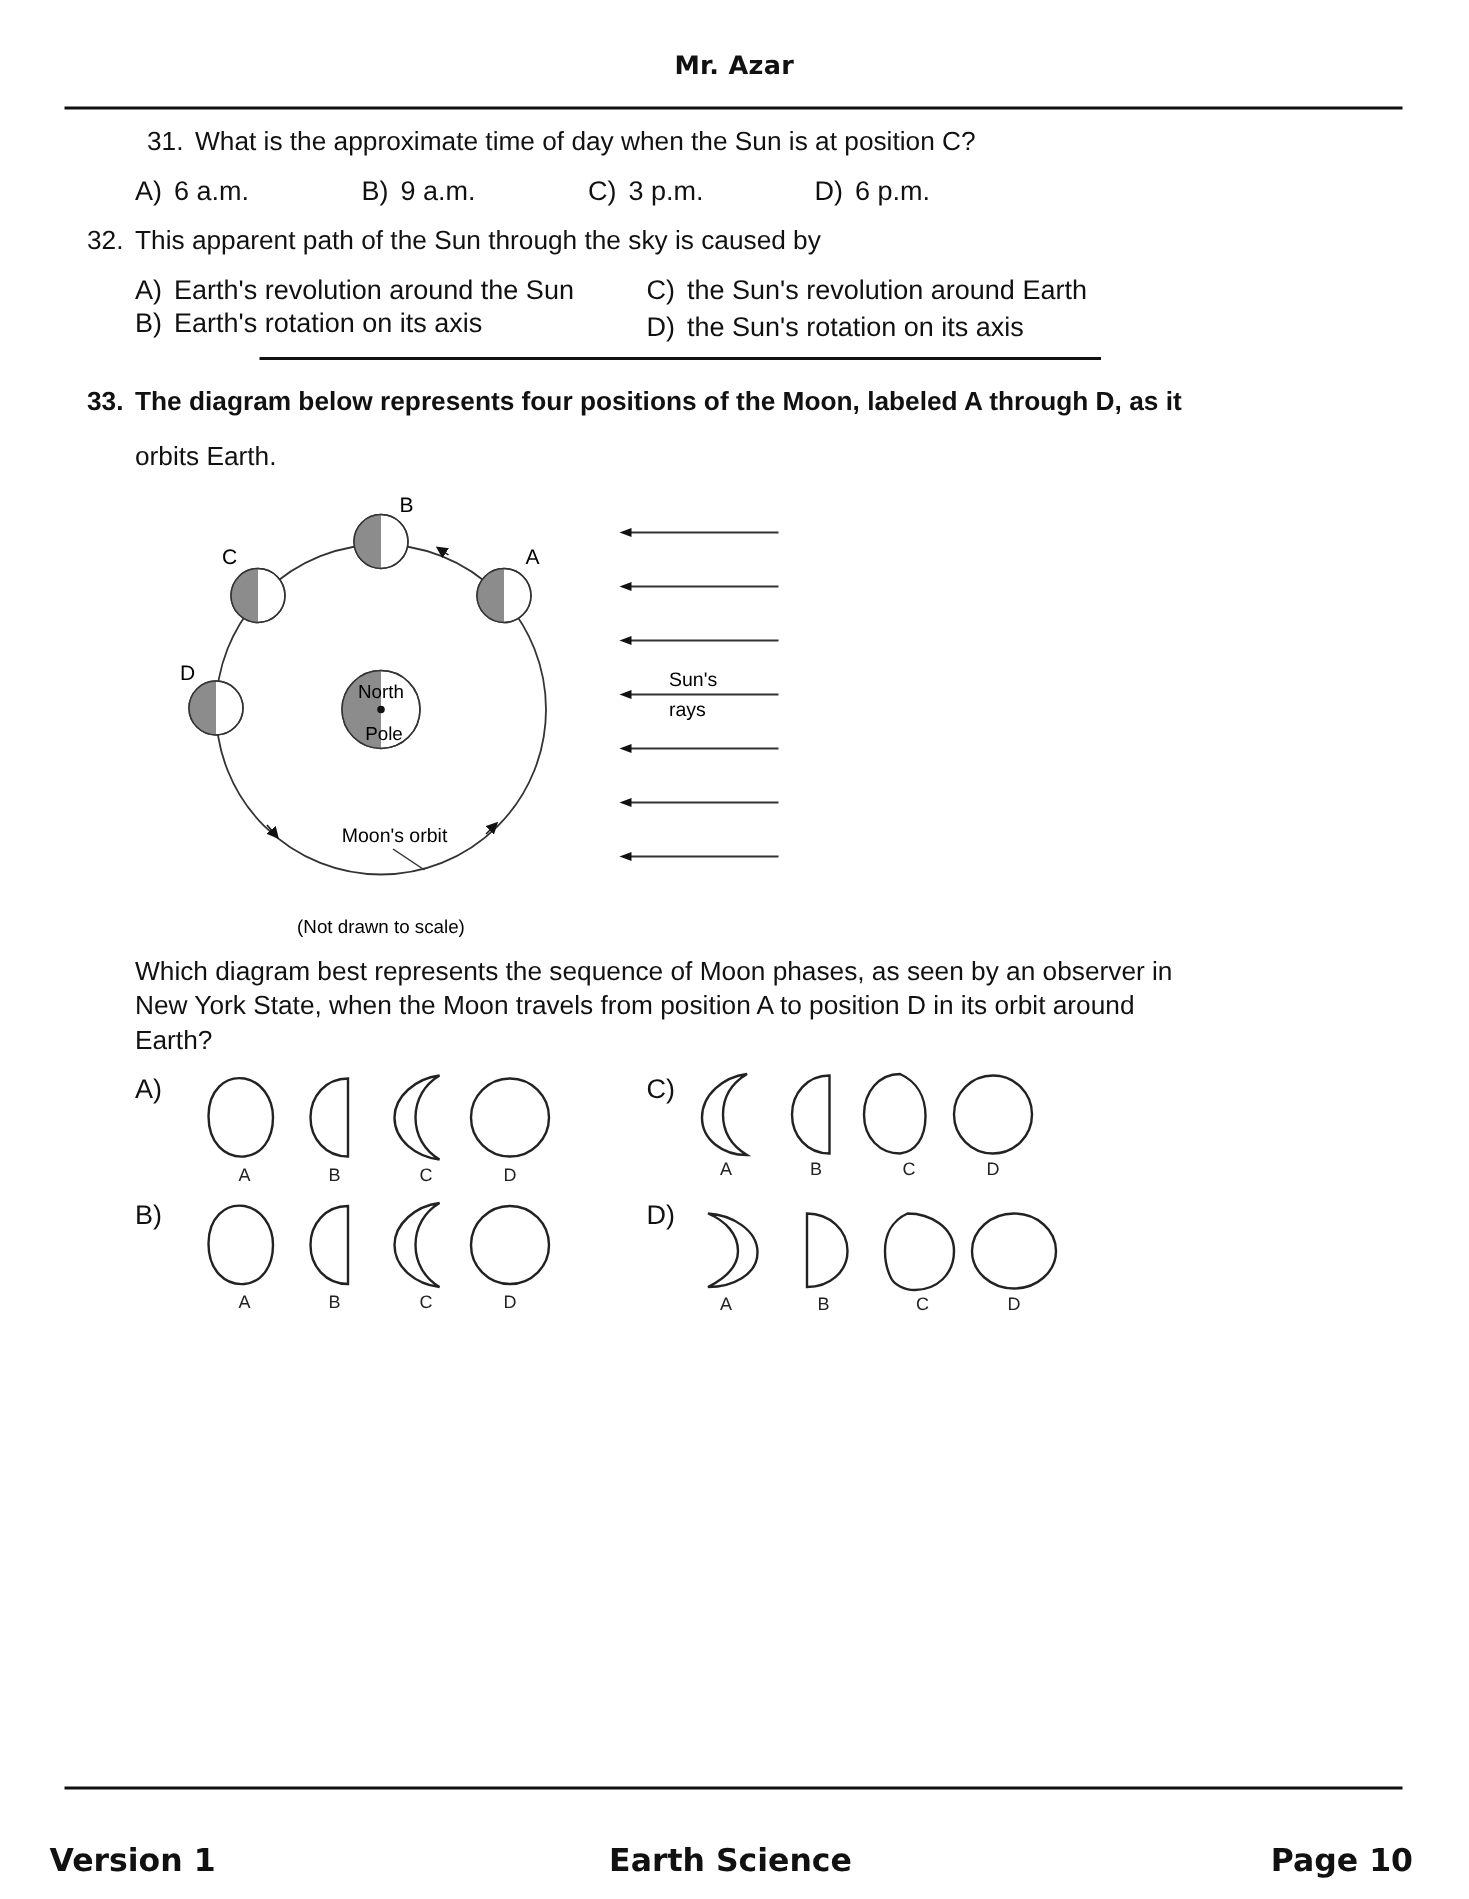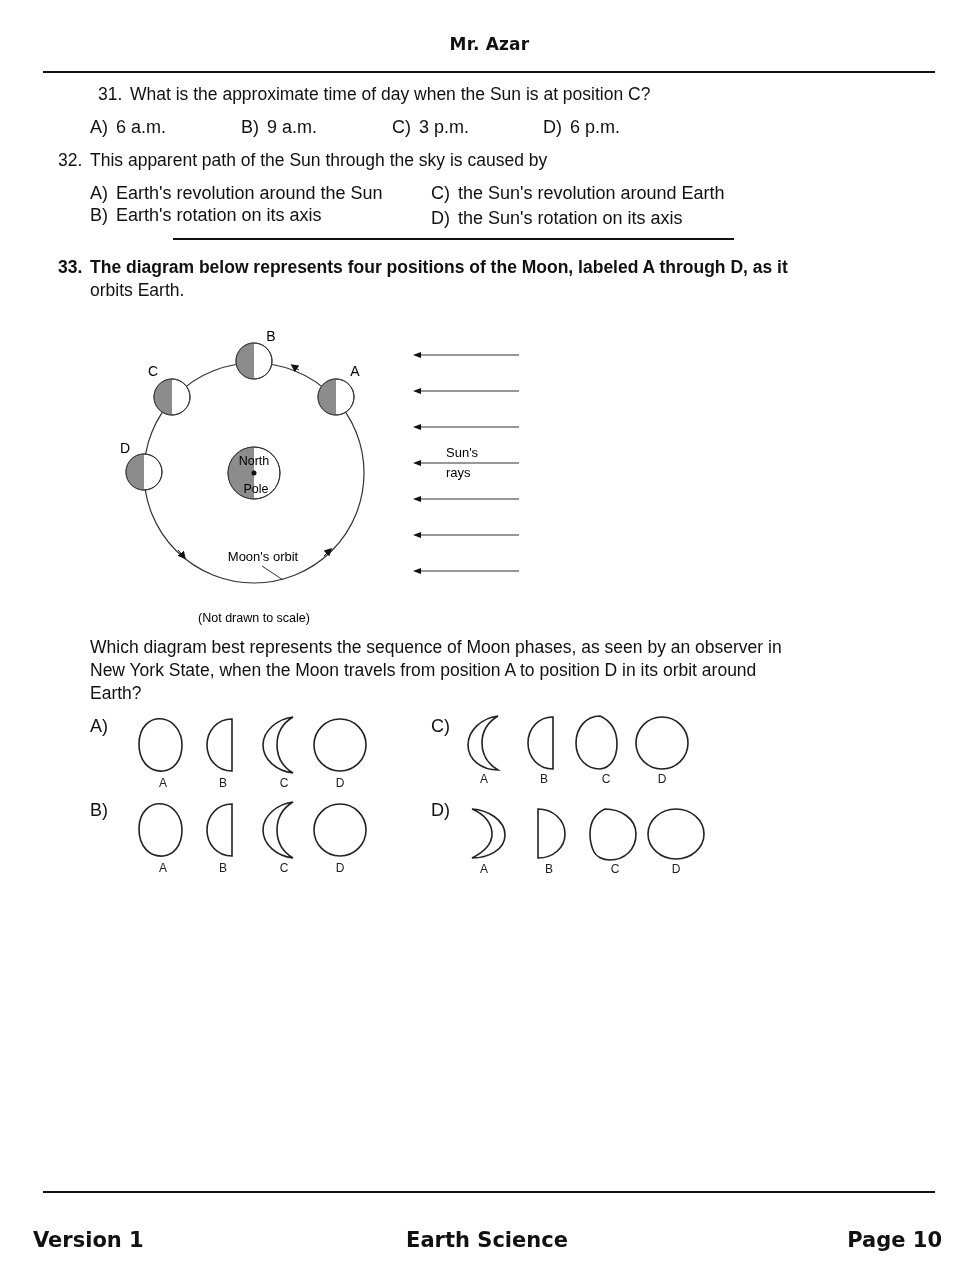--- a/index.html
+++ b/index.html
@@ -37,21 +37,21 @@
 <div class="abs opt" style="left:90px; top:183px;"><span class="lbl">A)</span><span>Earth's revolution around the Sun</span></div>
 <div class="abs opt" style="left:90px; top:193px;margin-top:12px;"><span class="lbl">B)</span><span>Earth's rotation on its axis</span></div>
 <div class="abs opt" style="left:431px; top:183px;"><span class="lbl">C)</span><span>the Sun's revolution around Earth</span></div>
 <div class="abs opt" style="left:431px; top:208px;"><span class="lbl">D)</span><span>the Sun's rotation on its axis</span></div>
 
 <div class="abs rule" style="left:173px; top:238px; width:561px;"></div>
 
 <div class="abs q" style="left:58px; top:256px;font-weight:bold;">
   <span class="qnum">33.</span><span>The diagram below represents four positions of the Moon, labeled A through D, as it</span>
 </div>
-<div class="abs q" style="left:90px; top:279px;text-align:center;">orbits Earth.</div>
+<div class="abs q" style="left:90px; top:293px;text-align:center;">orbits Earth.</div>
 
 <svg class="abs" style="left:100px; top:320px;" width="450" height="310" viewBox="100 320 450 310">
   <defs>
     <marker id="arrowOrbit" markerWidth="8" markerHeight="8" refX="5" refY="4" orient="auto">
       <path d="M0,0 L8,4 L0,8 Z" fill="#111"></path>
     </marker>
   </defs>
 
   <circle cx="254" cy="473" r="110" fill="none" stroke="#333" stroke-width="1.2"></circle>
 

